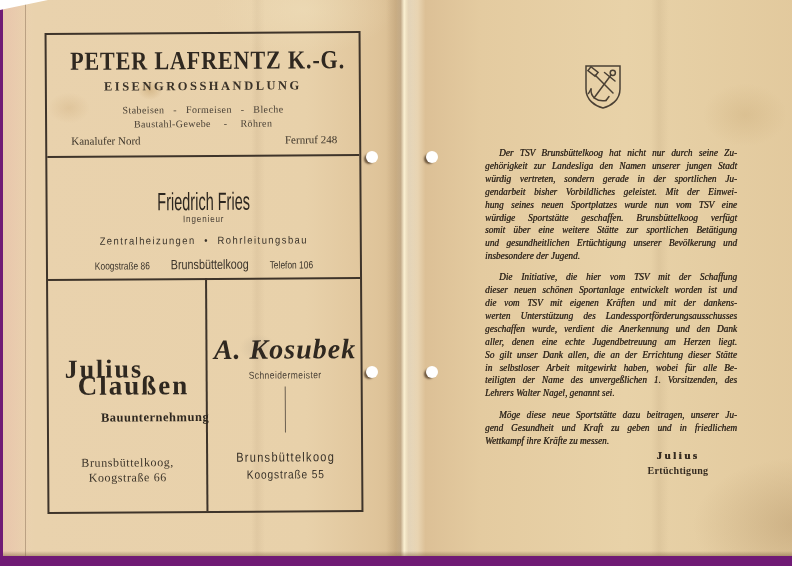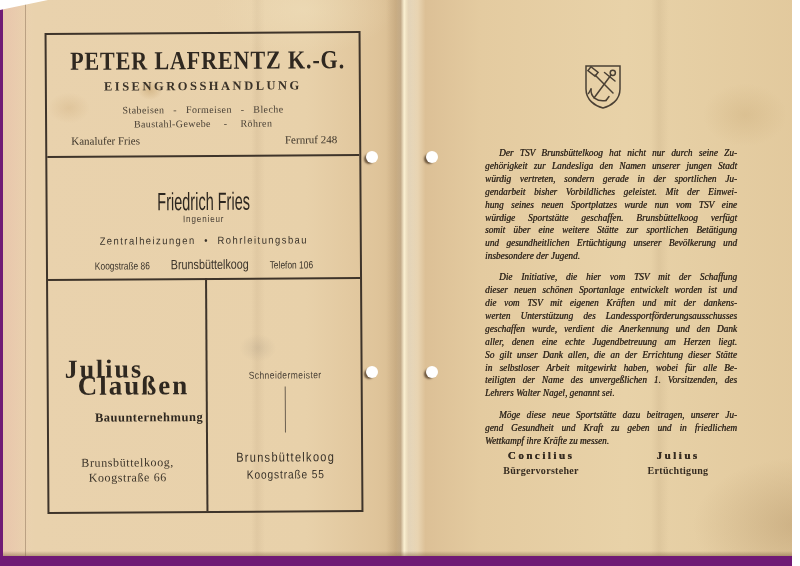--- a/index.html
+++ b/index.html
@@ -51,21 +51,21 @@
   .sans{font-family:"Liberation Sans",sans-serif;}
   .fri-name{top:153px;font-size:25px;color:#2c261f;transform:scaleX(.58);white-space:nowrap;}
   .fri-prof{top:179px;font-size:9.5px;letter-spacing:1px;color:#4a4136;transform:scaleX(.85);}
   .fri-serv{top:200px;font-size:10.5px;letter-spacing:1.6px;word-spacing:5px;color:#3a332a;transform:scaleX(.9);white-space:nowrap;}
   .fri-row{top:223px;display:flex;justify-content:center;align-items:baseline;gap:26px;transform:scaleX(.8);white-space:nowrap;color:#3a332a;}
   .fri-row .sm{font-size:10.5px;}
   .fri-row .lg{font-size:13.5px;}
   
   .cla-first{left:16px;top:320px;font-weight:bold;font-size:26px;letter-spacing:2px;}
   .cla-last{left:29px;top:336px;font-weight:bold;font-size:27px;letter-spacing:2px;}
-  .cla-biz{left:46px;top:376px;font-weight:bold;font-size:12.5px;letter-spacing:.5px;}
+  .cla-biz{left:52px;top:376px;font-weight:bold;font-size:12.5px;letter-spacing:.5px;}
   .cla-addr{left:0;top:421px;width:157px;text-align:center;font-size:12px;letter-spacing:.6px;color:#3d352a;}
   
   .kos-col{left:157px;width:159px;text-align:center;}
   .kos-name{top:300px;font-style:italic;font-weight:bold;font-size:28px;letter-spacing:1px;white-space:nowrap;}
   .kos-prof{top:336px;font-size:10px;letter-spacing:.5px;color:#4a4136;transform:scaleX(.85);}
   .kos-line{left:236px;top:353px;width:1px;height:46px;background:#6b5f50;}
   .kos-city{top:416px;font-size:13px;letter-spacing:1.5px;color:#383128;transform:scaleX(.85);white-space:nowrap;}
   .kos-street{top:434px;font-size:12px;letter-spacing:1px;color:#383128;transform:scaleX(.85);}
   
   #coat-of-arms{position:absolute;left:580px;top:63px;width:40px;height:47px;}
@@ -100,38 +100,39 @@
     <div id="leftbox">
       <div class="rule-h" style="top:121px;"></div>
       <div class="rule-h" style="top:244px;"></div>
       <div class="rule-v" style="left:157px;top:244px;height:233px;"></div>
 
       <div class="abs ctr laf-title">PETER LAFRENTZ K.-G.</div>
       <div class="abs ctr laf-sub">EISENGROSSHANDLUNG</div>
       <div class="abs ctr laf-prod1">Stabeisen - Formeisen - Bleche</div>
       <div class="abs ctr laf-prod2">Baustahl-Gewebe - Röhren</div>
       <div class="abs ctr laf-row">
-        <span>Kanalufer Fries</span>
+        <span>Kanalufer Nord</span>
         <span>Fernruf 248</span>
       </div>
 
       <div class="abs ctr sans fri-name">Friedrich Fries</div>
       <div class="abs ctr sans fri-prof">Ingenieur</div>
       <div class="abs ctr sans fri-serv">Zentralheizungen • Rohrleitungsbau</div>
       <div class="abs ctr sans fri-row">
         <span class="sm">Koogstraße 86</span>
         <span class="lg">Brunsbüttelkoog</span>
         <span class="sm">Telefon 106</span>
       </div>
 
       <div class="abs cla-first">Julius</div>
       <div class="abs cla-last">Claußen</div>
       <div class="abs cla-biz">Bauunternehmung</div>
       <div class="abs cla-addr">Brunsbüttelkoog, Koogstraße 66</div>
 
+      <div class="abs kos-col kos-name">A. Kosubek</div>
       <div class="abs kos-col sans kos-prof">Schneidermeister</div>
       <div class="abs kos-line"></div>
       <div class="abs kos-col sans kos-city">Brunsbüttelkoog</div>
       <div class="abs kos-col sans kos-street">Koogstraße 55</div>
     </div>
 
     <div id="coat-of-arms">
       <svg viewBox="0 0 40 47" width="40" height="47">
         <path class="ln" d="M3,3 H37 V26 C37,37 28,43 20,45 C12,43 3,37 3,26 Z"></path>
 
@@ -171,24 +172,20 @@
 teiligten der Name des unvergeßlichen 1. Vorsitzenden, des</span>
         <span class="plast">Lehrers Walter Nagel, genannt sei.</span>
       </div>
       <div class="para">
         <span class="plines">Möge diese neue Sportstätte dazu beitragen, unserer Ju-
 gend Gesundheit und Kraft zu geben und in friedlichem</span>
         <span class="plast">Wettkampf ihre Kräfte zu messen.</span>
       </div>
     </div>
 
-    <div class="sig" id="sig-left">
-      <div class="sig-name">Concilius</div>
-      <div class="sig-title">Bürgervorsteher</div>
-    </div>
     <div class="sig" id="sig-right">
       <div class="sig-name">Julius</div>
       <div class="sig-title">Ertüchtigung</div>
     </div>
 
   </div>
   <div id="corner-wedge"></div>
 </div>
 
 </body></html>

